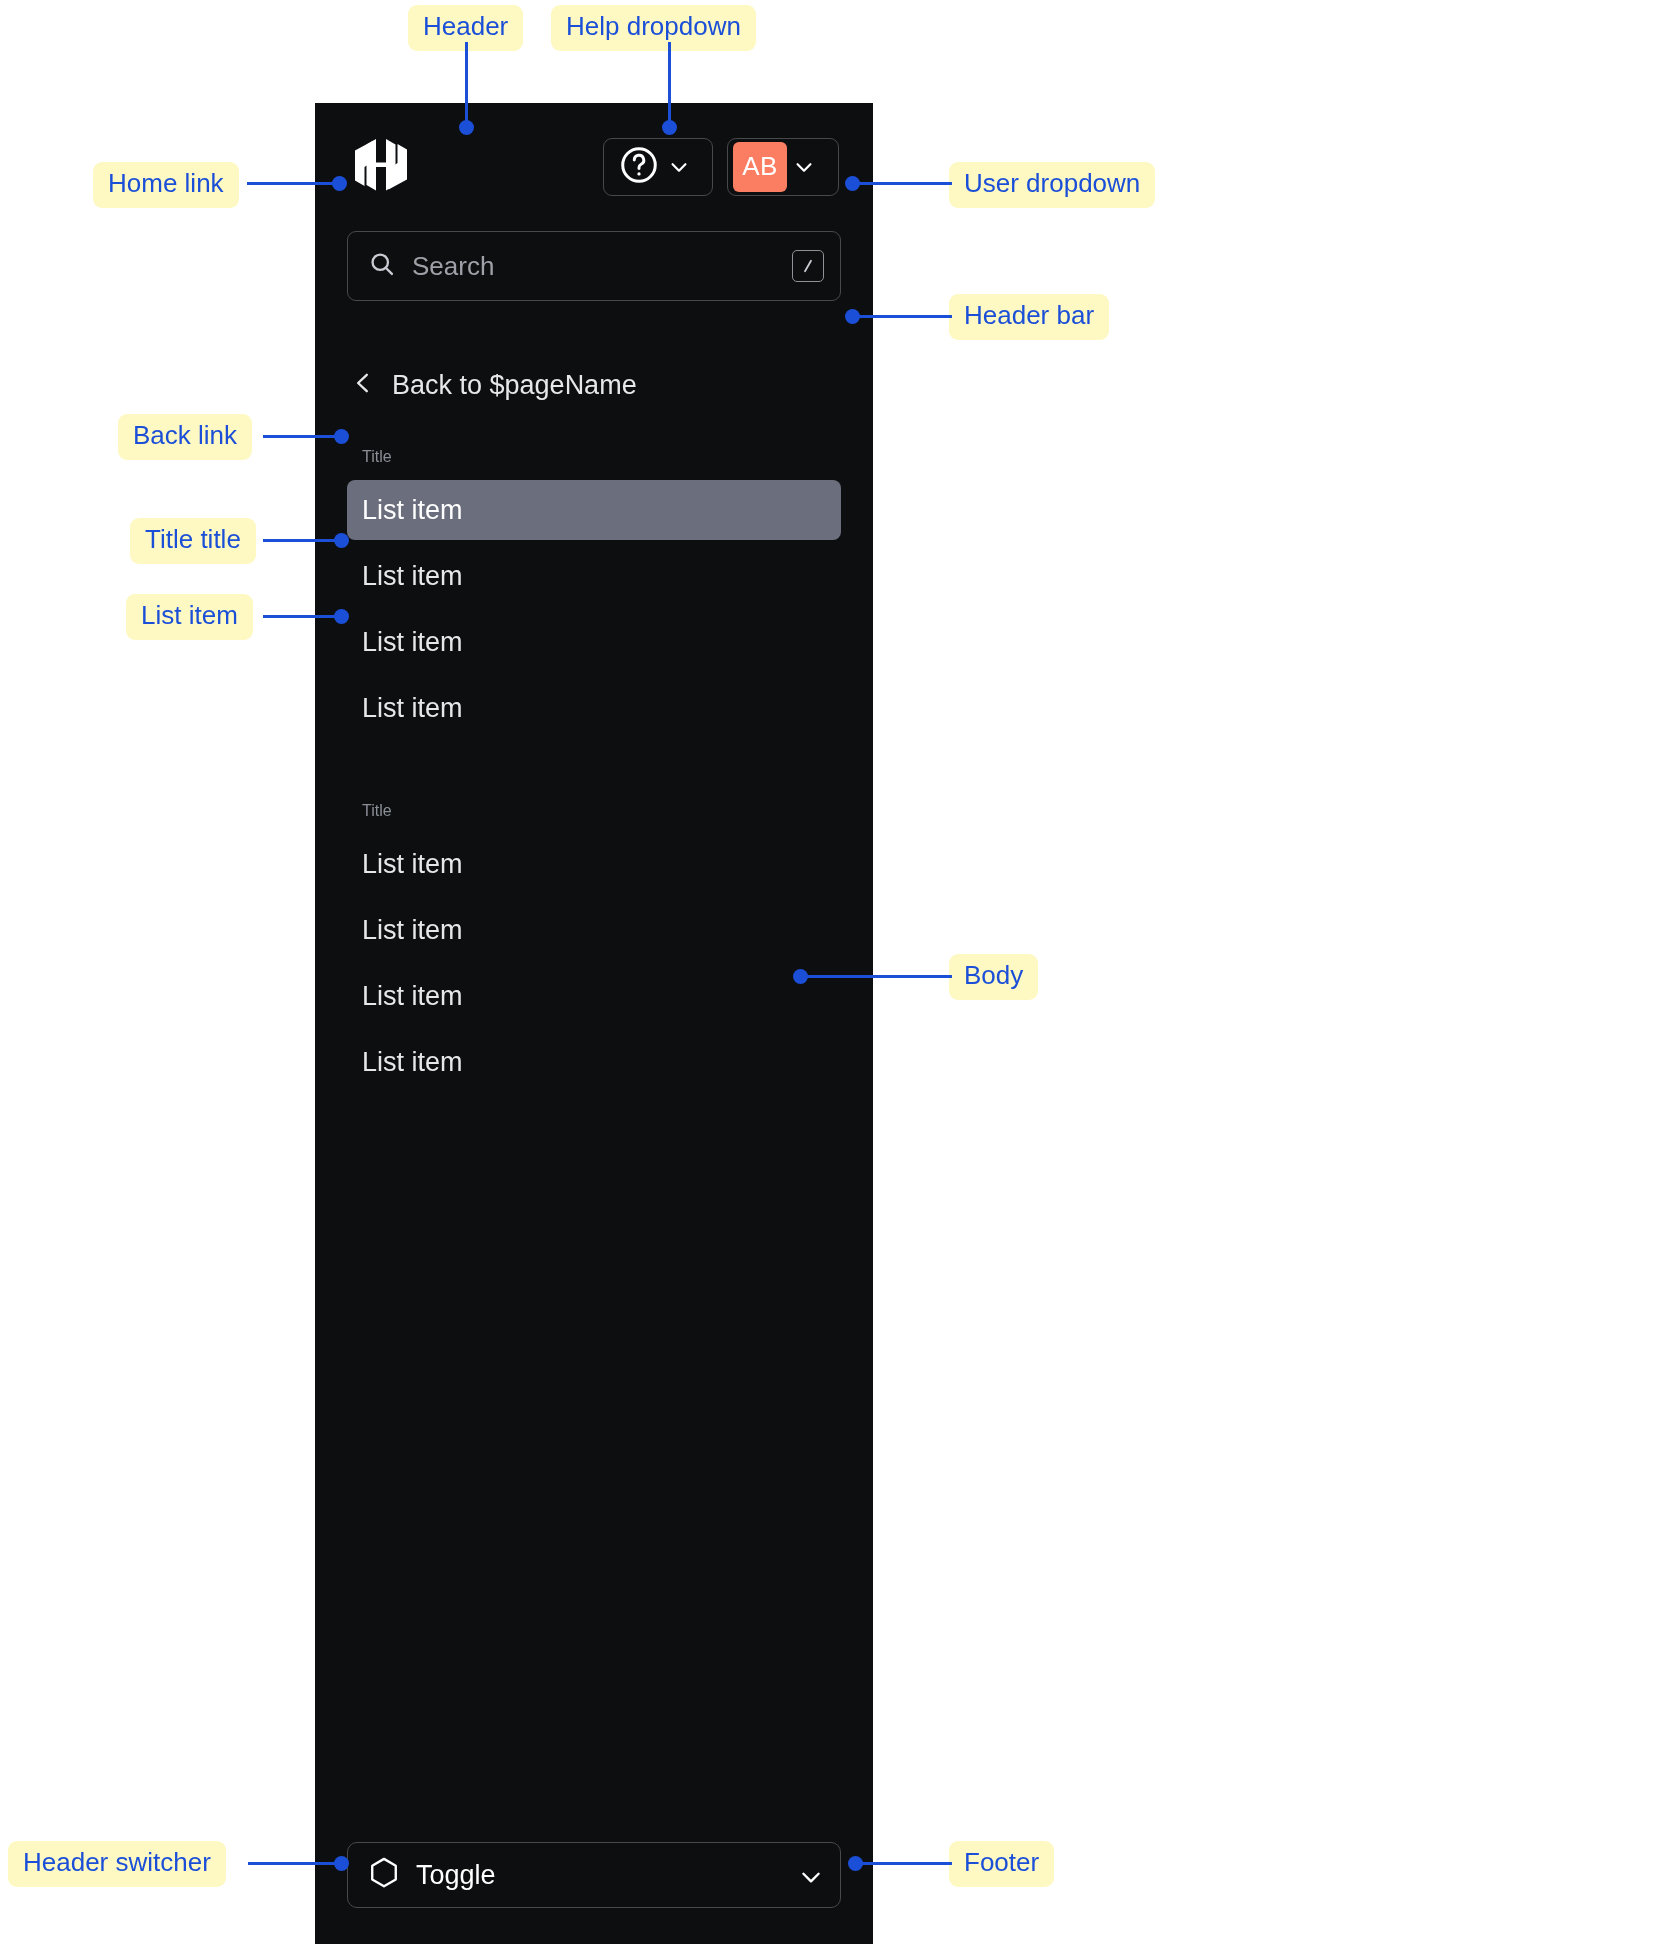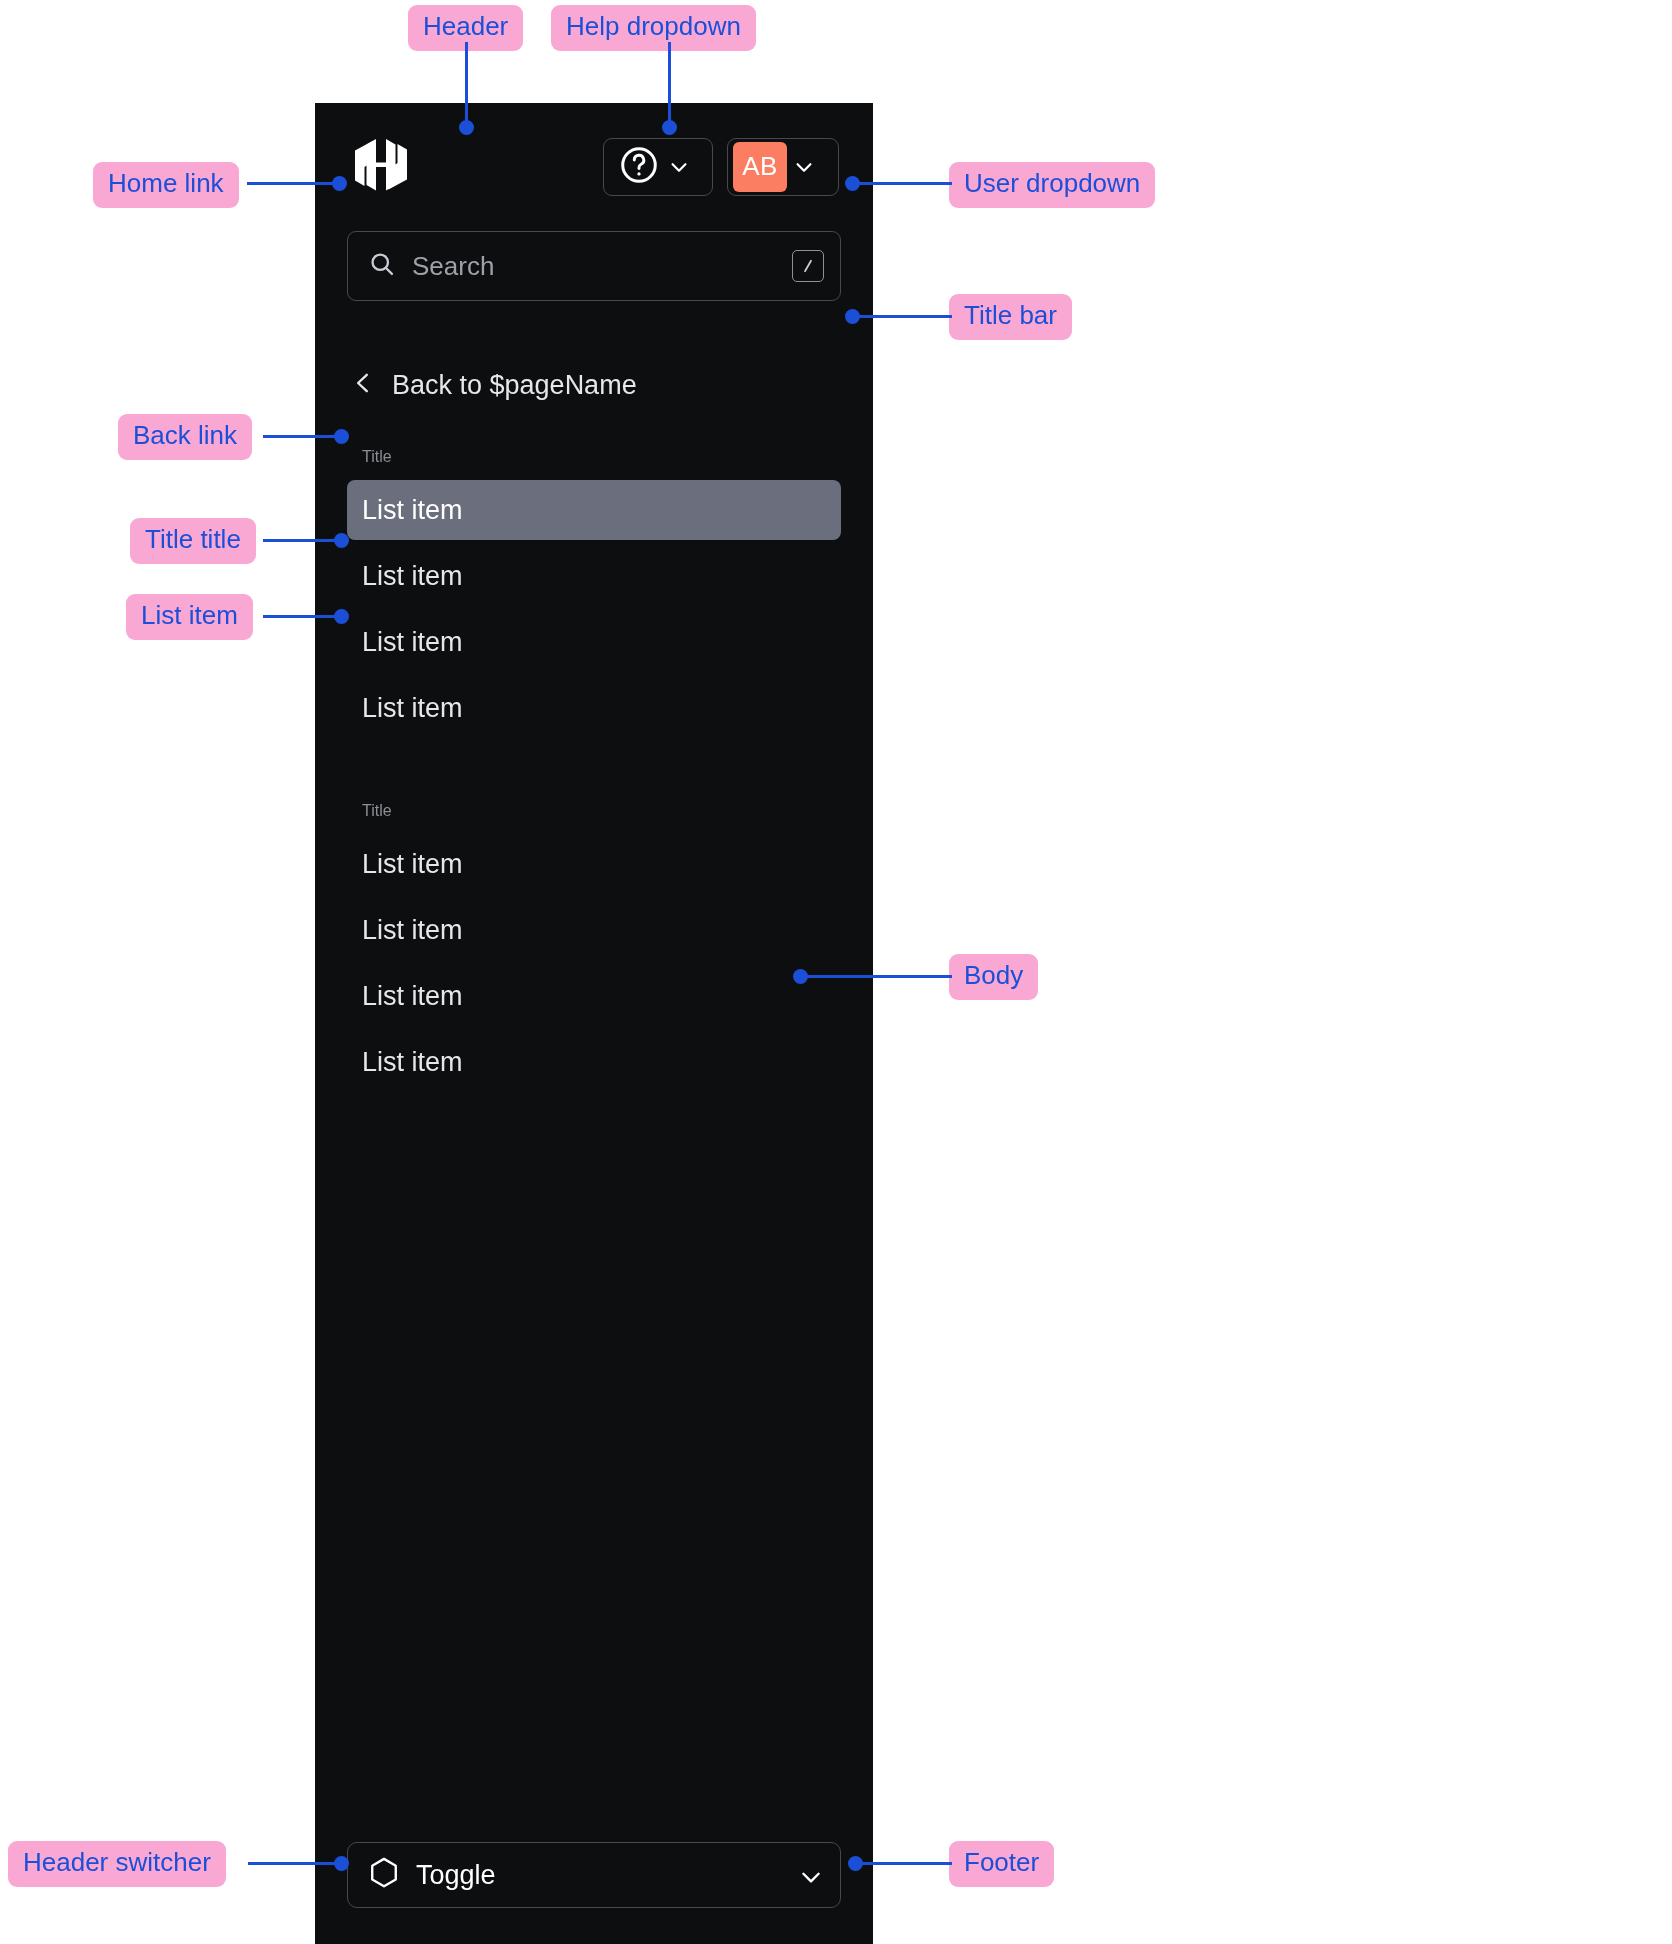--- a/index.html
+++ b/index.html
@@ -175,21 +175,21 @@
 
   #context-switcher .label {
     flex: 1;
     font-size: 27px;
     color: #ffffff;
   }
 
   
   .anno {
     position: absolute;
-    background: #f9a8d4;
+    background: #fef9c3;
     color: #1B4FD8;
     font-size: 26px;
     border-radius: 9px;
     padding: 7px 15px 9px 15px;
     white-space: nowrap;
     line-height: 1.15;
   }
 
   .lead {
     position: absolute;
@@ -325,21 +325,21 @@
 <div class="dot" style="left:662px; top:120px;"></div>
 
 <div class="anno" style="left:93px; top:162px;">Home link</div>
 <div class="lead h" style="left:247px; top:182px; width:93px;"></div>
 <div class="dot" style="left:332px; top:176px;"></div>
 
 <div class="anno" style="left:949px; top:162px;">User dropdown</div>
 <div class="lead h" style="left:852px; top:182px; width:100px;"></div>
 <div class="dot" style="left:845px; top:176px;"></div>
 
-<div class="anno" style="left:949px; top:294px;">Title bar</div>
+<div class="anno" style="left:949px; top:294px;">Header bar</div>
 <div class="lead h" style="left:852px; top:315px; width:100px;"></div>
 <div class="dot" style="left:845px; top:309px;"></div>
 
 <div class="anno" style="left:118px; top:414px;">Back link</div>
 <div class="lead h" style="left:263px; top:435px; width:78px;"></div>
 <div class="dot" style="left:334px; top:429px;"></div>
 
 <div class="anno" style="left:130px; top:518px;">Title title</div>
 <div class="lead h" style="left:263px; top:539px; width:78px;"></div>
 <div class="dot" style="left:334px; top:533px;"></div>

